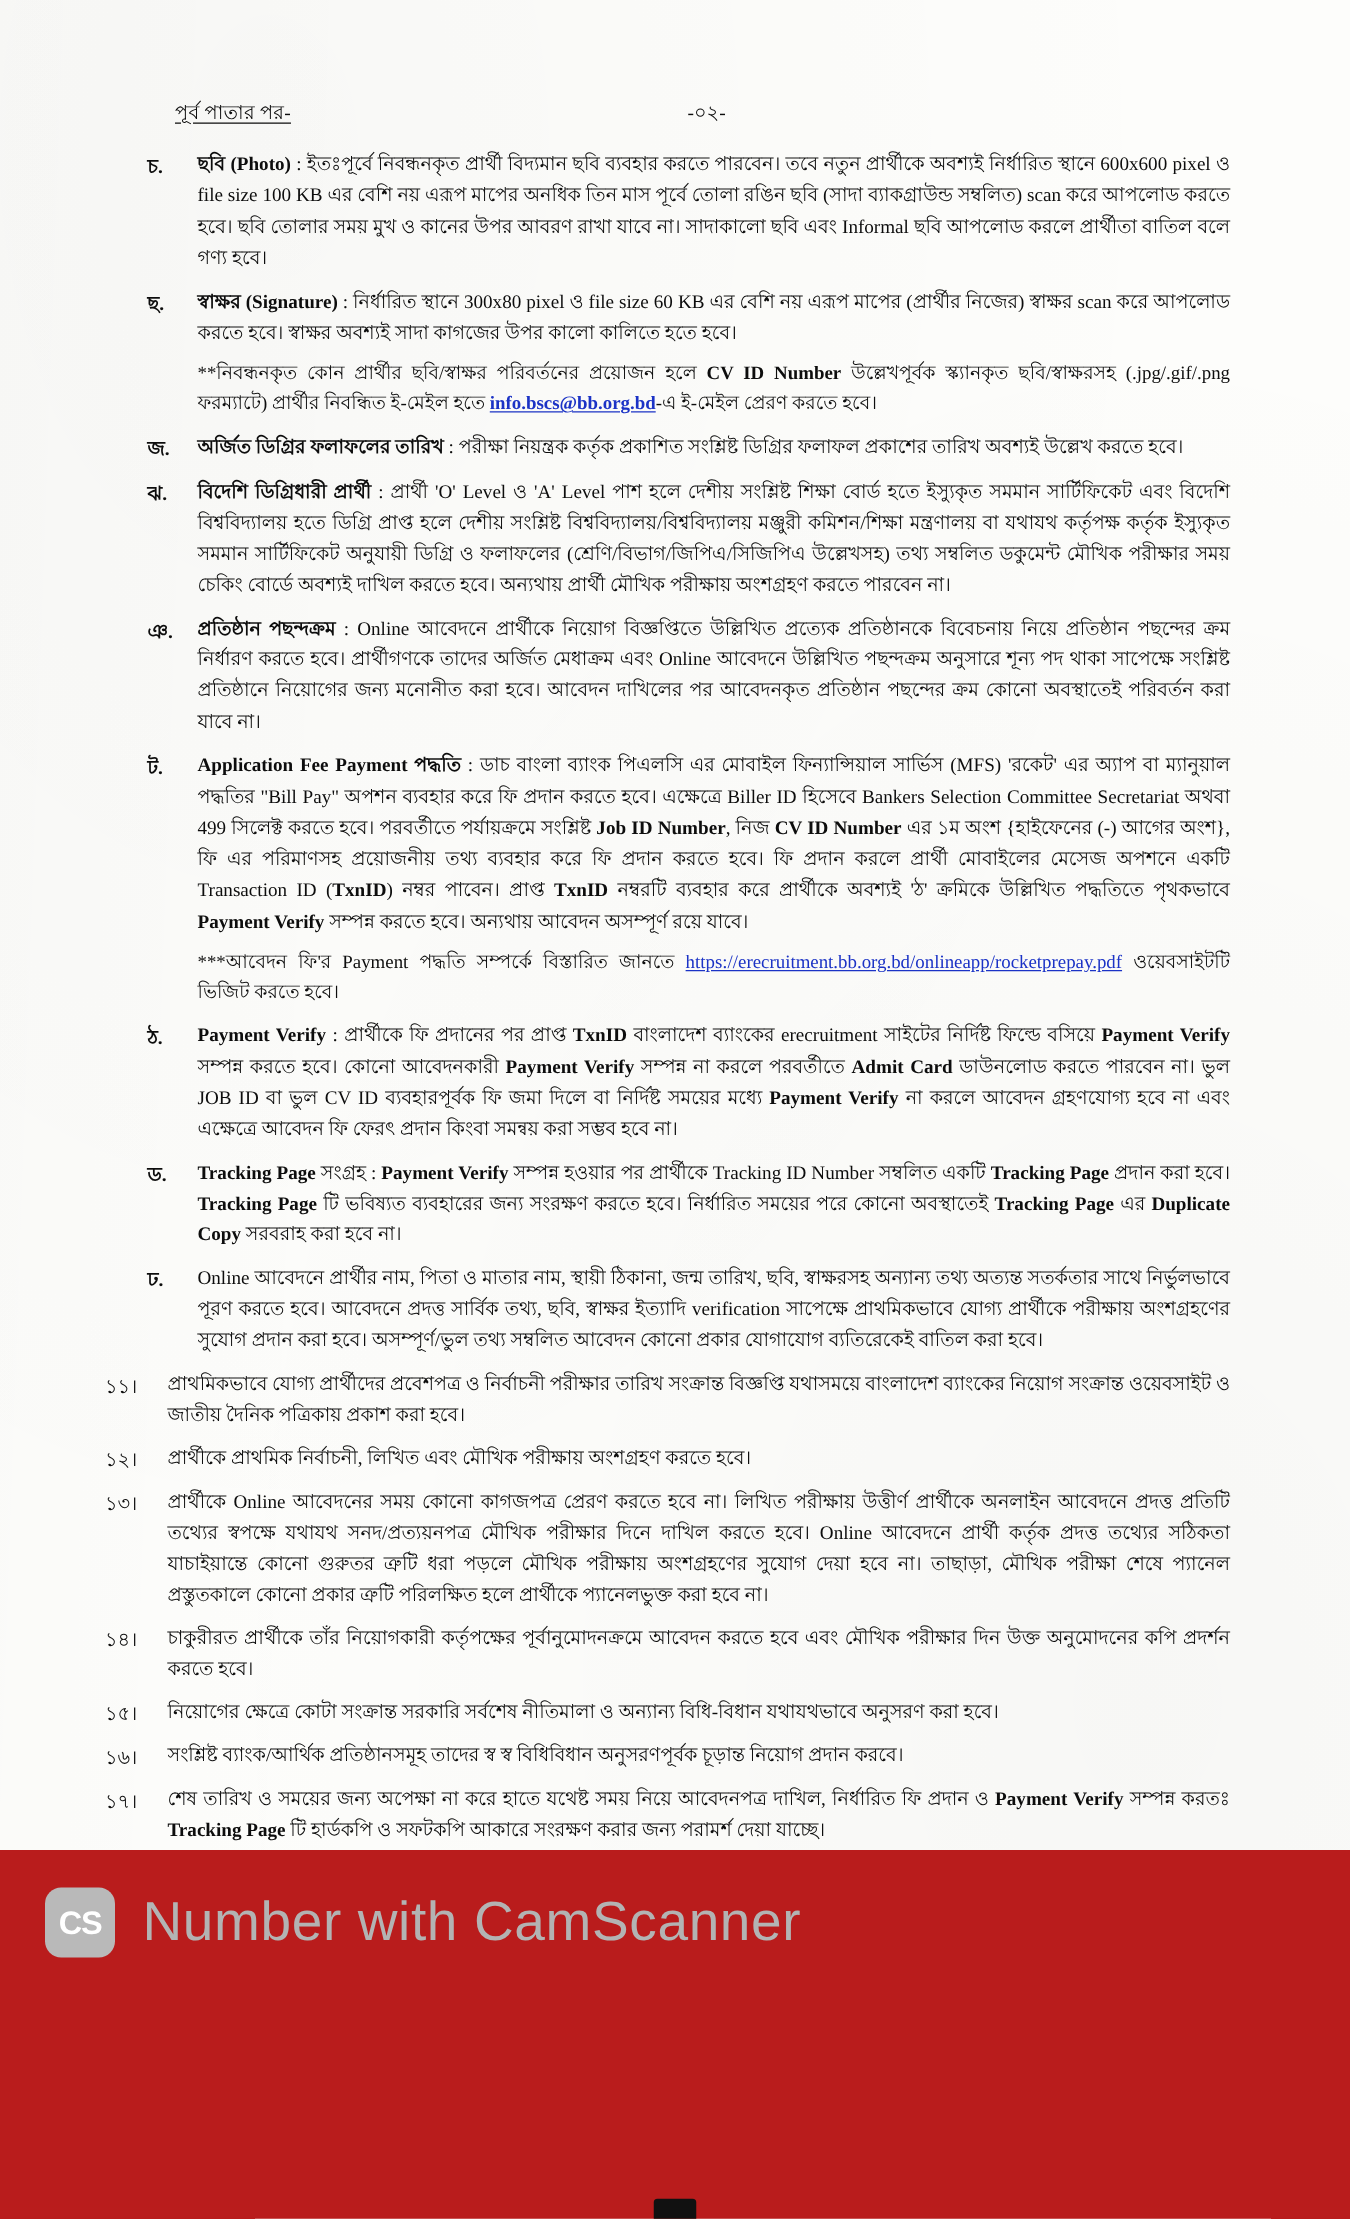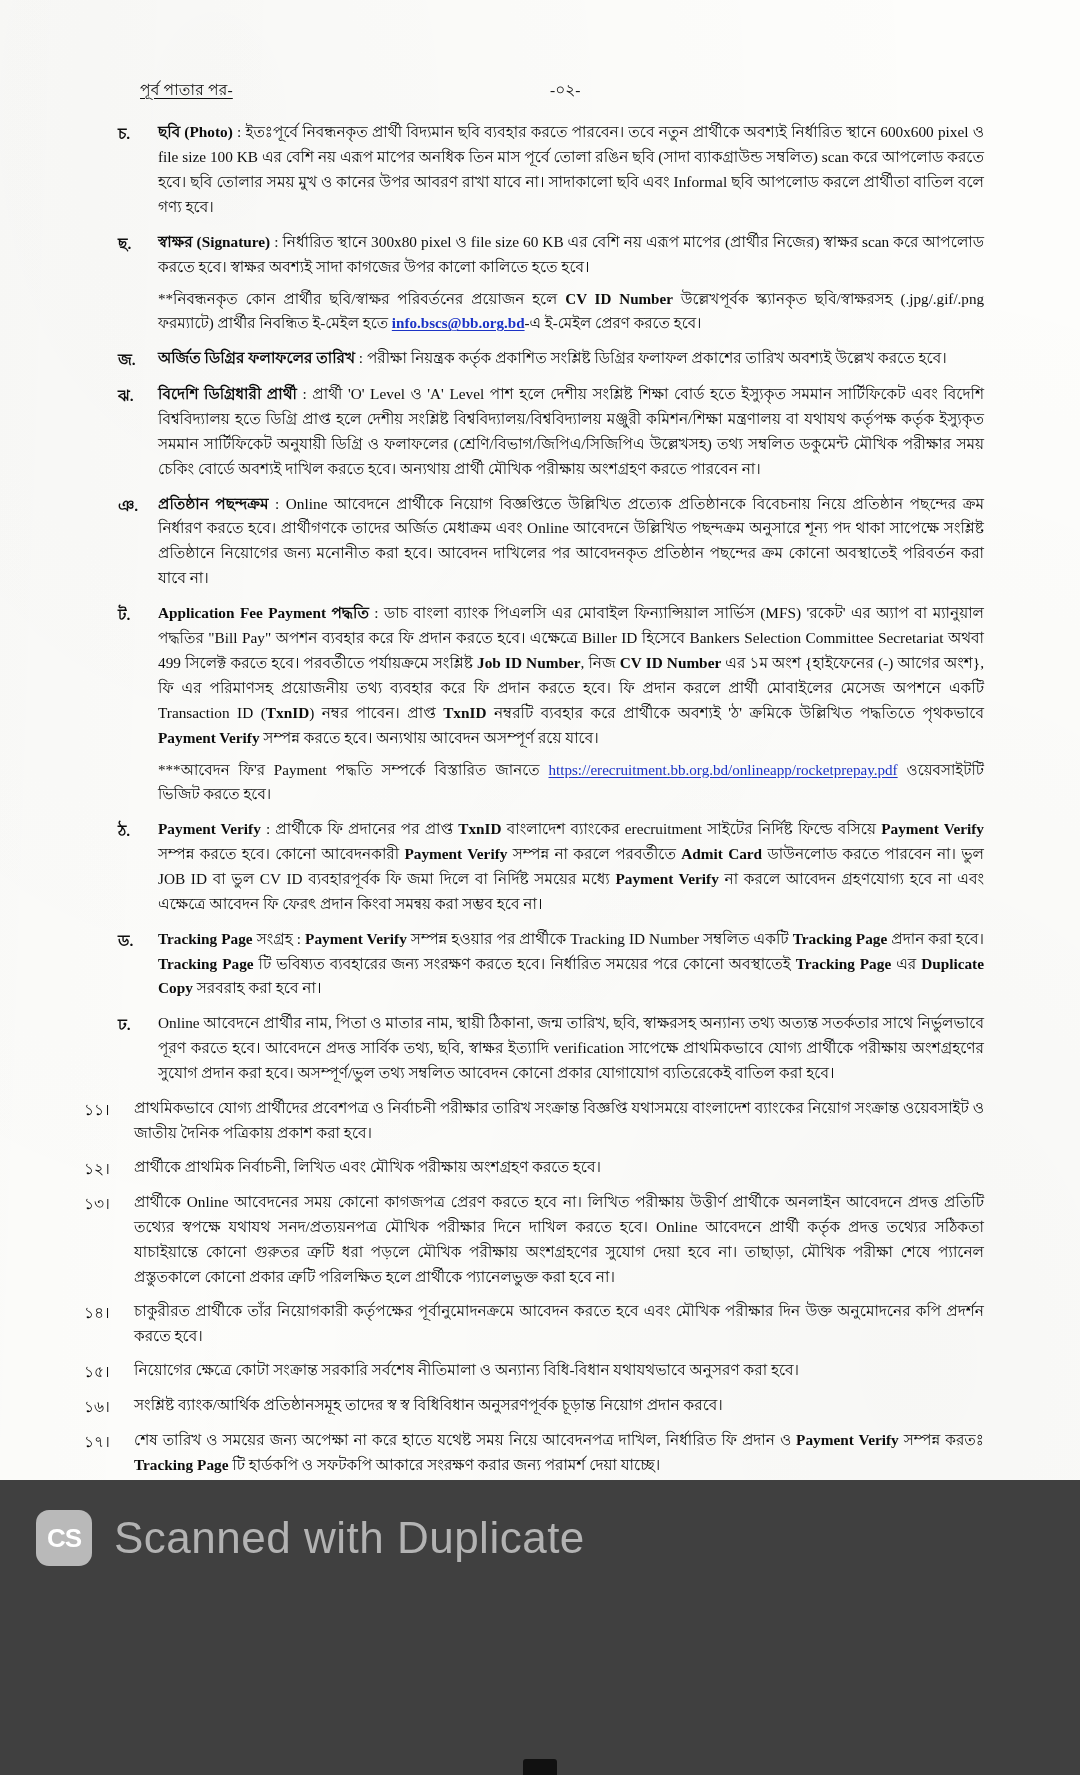--- a/index.html
+++ b/index.html
@@ -122,21 +122,21 @@
     padding: 0 118px;
   }
 
   
   .cs-band {
     position: absolute;
     left: 0;
     top: 1480px;
     width: 1080px;
     height: 295px;
-    background: #404040;
+    background: #b91c1c;
   }
   .cs-mark {
     position: absolute;
     left: 36px;
     top: 30px;
     display: flex;
     align-items: center;
     gap: 22px;
   }
   .cs-logo {
@@ -293,16 +293,16 @@
     <div>বি: দ্র: ব্যাংক/আর্থিক প্রতিষ্ঠানসমূহের চাহিদার প্রেক্ষিতে শূন্য পদের সংখ্যা সংশোধন এবং অনিবার্য</div>
     <div>কারণবশত নিয়োগ প্রক্রিয়ার যে কোন পর্যায়ে ইহা বাতিল করার অধিকার বিএসসিএস সংরক্ষণ করে।</div>
   </div>
 
   <div class="scan-tint"></div>
 </div>
 
 <div class="cs-band">
   <div class="cs-mark">
     <div class="cs-logo">CS</div>
-    <div class="cs-text">Scanned with Duplicate</div>
+    <div class="cs-text">Number with CamScanner</div>
   </div>
   <div class="cs-nub"></div>
 </div>
 
 </body></html>

